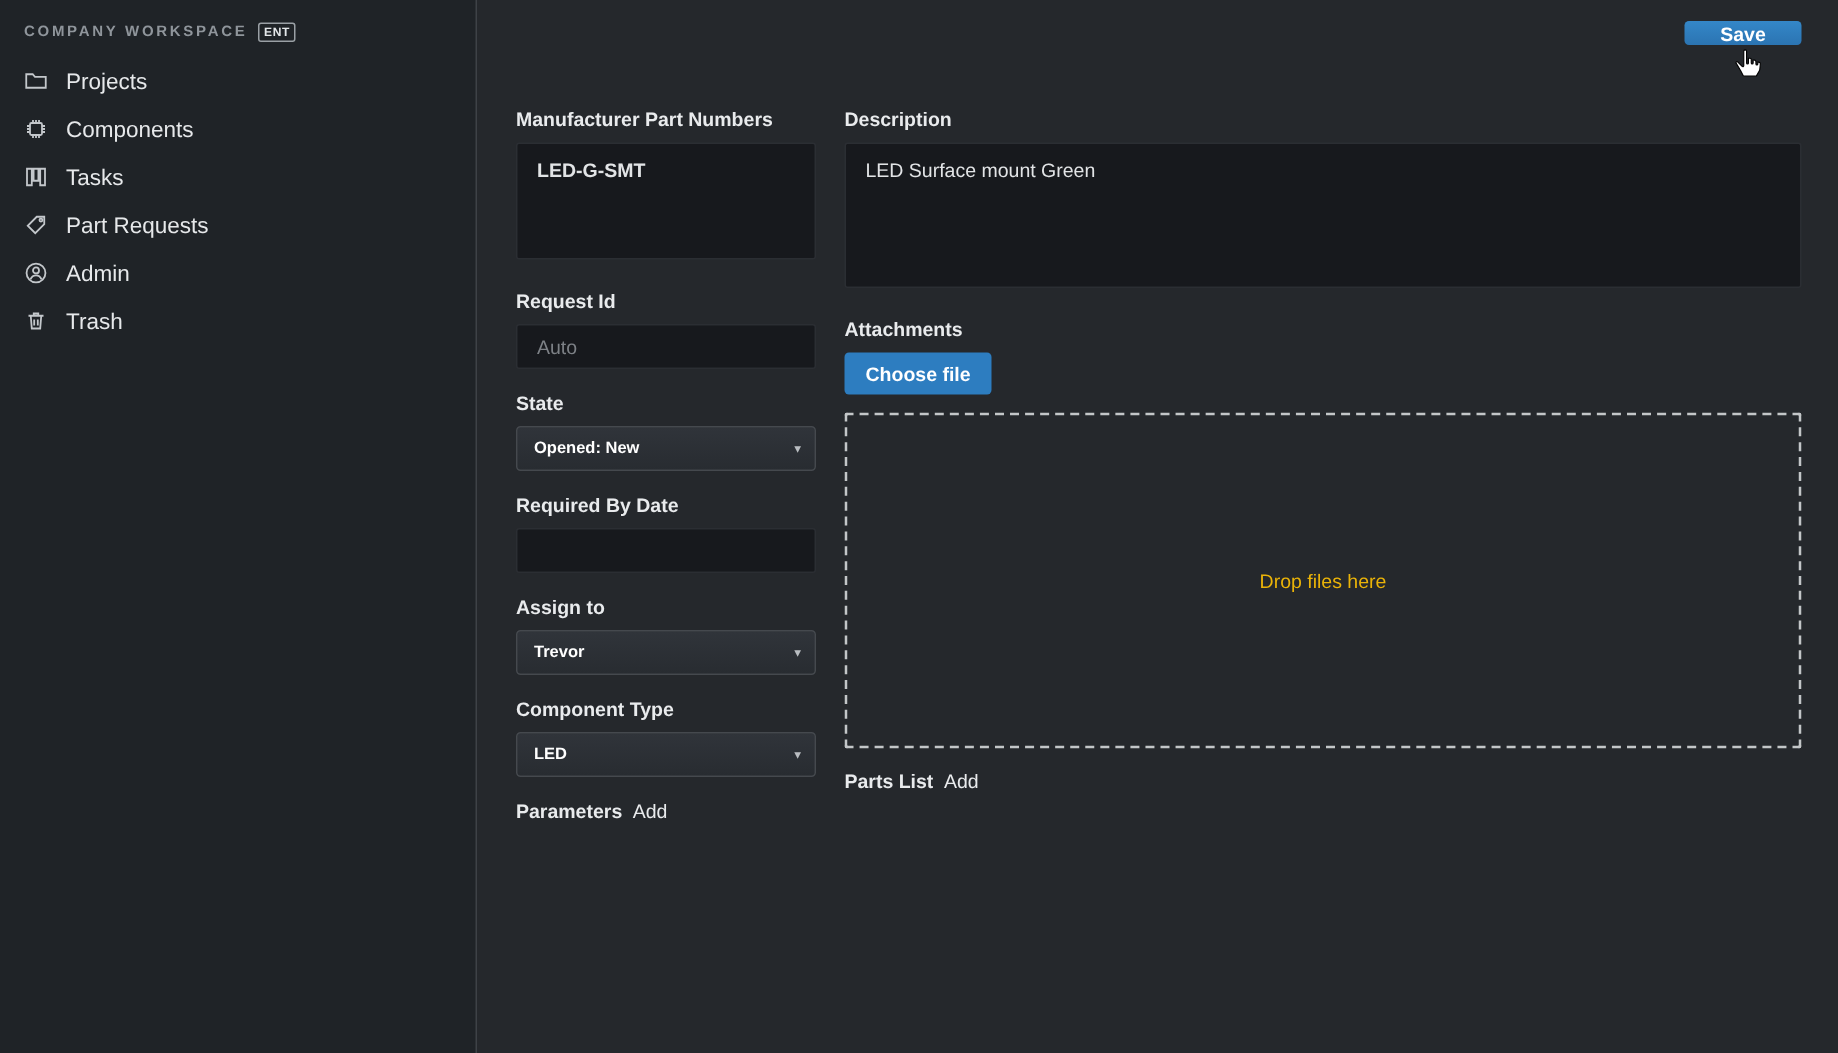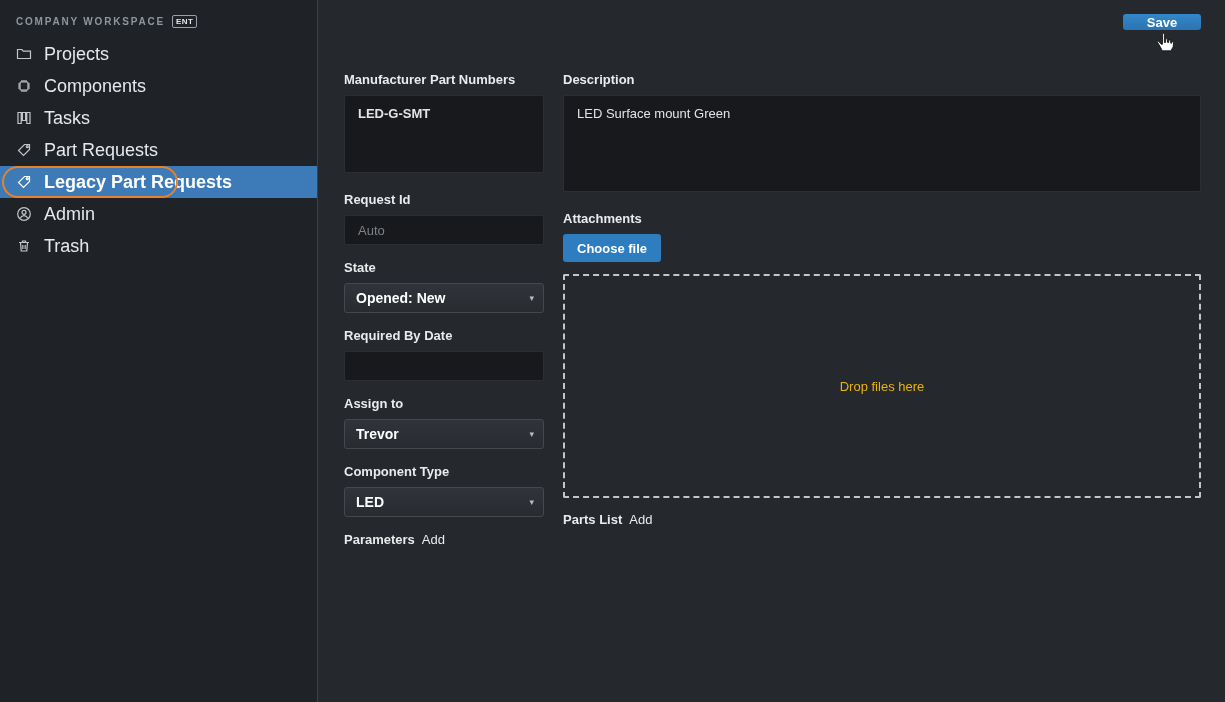--- a/index.html
+++ b/index.html
@@ -27,21 +27,21 @@
   .workspace-label {
     color:#8f959b; font-size:10px; font-weight:bold; letter-spacing:1.8px;
   }
   .workspace-badge {
     color:#e3e6e9; border:1px solid #9aa0a5; border-radius:2px;
     font-size:8px; font-weight:bold; padding:1px 3px; letter-spacing:.5px;
   }
   .nav-item {
     position:relative;
     height:32px; display:flex; align-items:center; gap:12px;
-    padding:0 16px; font-size:18px; color:#e6e8ea; cursor:pointer;
+    padding:0 16px; font-size:15px; color:#e6e8ea; cursor:pointer;
   }
   .nav-item .icon { width:16px; height:16px; color:#c3c7cb; flex:0 0 16px; display:flex; }
   .nav-item.selected { background:#3c7ab8; color:#ffffff; font-weight:bold; }
   .nav-item.selected .icon { color:#ffffff; }
   .annotation-ring {
     position:absolute; left:2px; top:0;
     width:176px; height:32px;
     border:2.5px solid #e8812e; border-radius:16px;
     pointer-events:none;
   }
@@ -82,21 +82,21 @@
   textarea.mpn  { height:78px;font-weight:bold; }
   textarea.desc { height:97px; }
 
   .dropdown {
     width:100%; height:30px;
     background:linear-gradient(#30343a,#282c31);
     border:1px solid #45494e; border-radius:3px;
     display:flex; align-items:center; justify-content:space-between;
     padding:0 9px 0 11px; cursor:pointer;
   }
-  .dropdown .val { color:#fff; font-size:14px; font-weight:bold; }
+  .dropdown .val { color:#fff; font-size:11px; font-weight:bold; }
   .dropdown .caret { color:#b9bdc1; font-size:9px; line-height:1; }
 
   .choose-btn {
     height:28px; padding:0 14px;
     background:#2d7dc0; border:none; border-radius:3px;
     color:#fff; font-size:13px; font-weight:bold;
     font-family:inherit; cursor:pointer;
     margin-bottom:12px; display:block;
   }
   .dropzone {
@@ -147,30 +147,20 @@
   <div class="nav-item">
     <span class="icon">
       <svg viewBox="0 0 16 16" width="16" height="16" fill="none" stroke="currentColor" stroke-width="1.2">
           <path d="M8.5 2.5h5v5l-6 6-5-5z"></path>
           <circle cx="11.3" cy="4.7" r="1"></circle>
         </svg>
     </span>
     <span>Part Requests</span>
   </div>
 
-  <div class="nav-item selected">
-    <span class="icon">
-      <svg viewBox="0 0 16 16" width="16" height="16" fill="none" stroke="currentColor" stroke-width="1.2">
-          <path d="M8.5 2.5h5v5l-6 6-5-5z"></path>
-          <circle cx="11.3" cy="4.7" r="1"></circle>
-        </svg>
-    </span>
-    <span>Legacy Part Requests</span>
-    <span class="annotation-ring"></span>
-  </div>
 
   <div class="nav-item">
     <span class="icon">
       <svg viewBox="0 0 16 16" width="16" height="16" fill="none" stroke="currentColor" stroke-width="1.2">
           <circle cx="8" cy="8" r="6.3"></circle>
           <circle cx="8" cy="6.3" r="2"></circle>
           <path d="M4.3 12.2c.8-1.7 2.1-2.6 3.7-2.6s2.9.9 3.7 2.6"></path>
         </svg>
     </span>
     <span>Admin</span>

